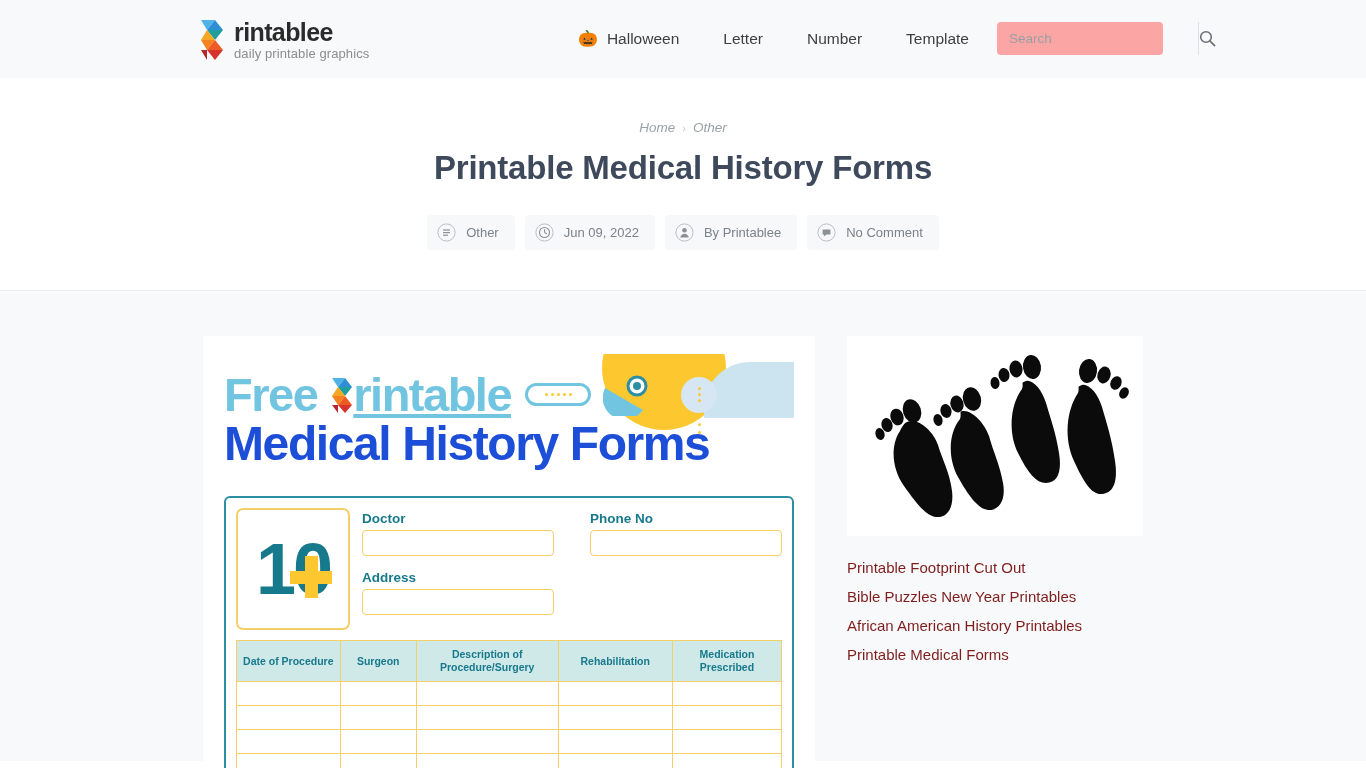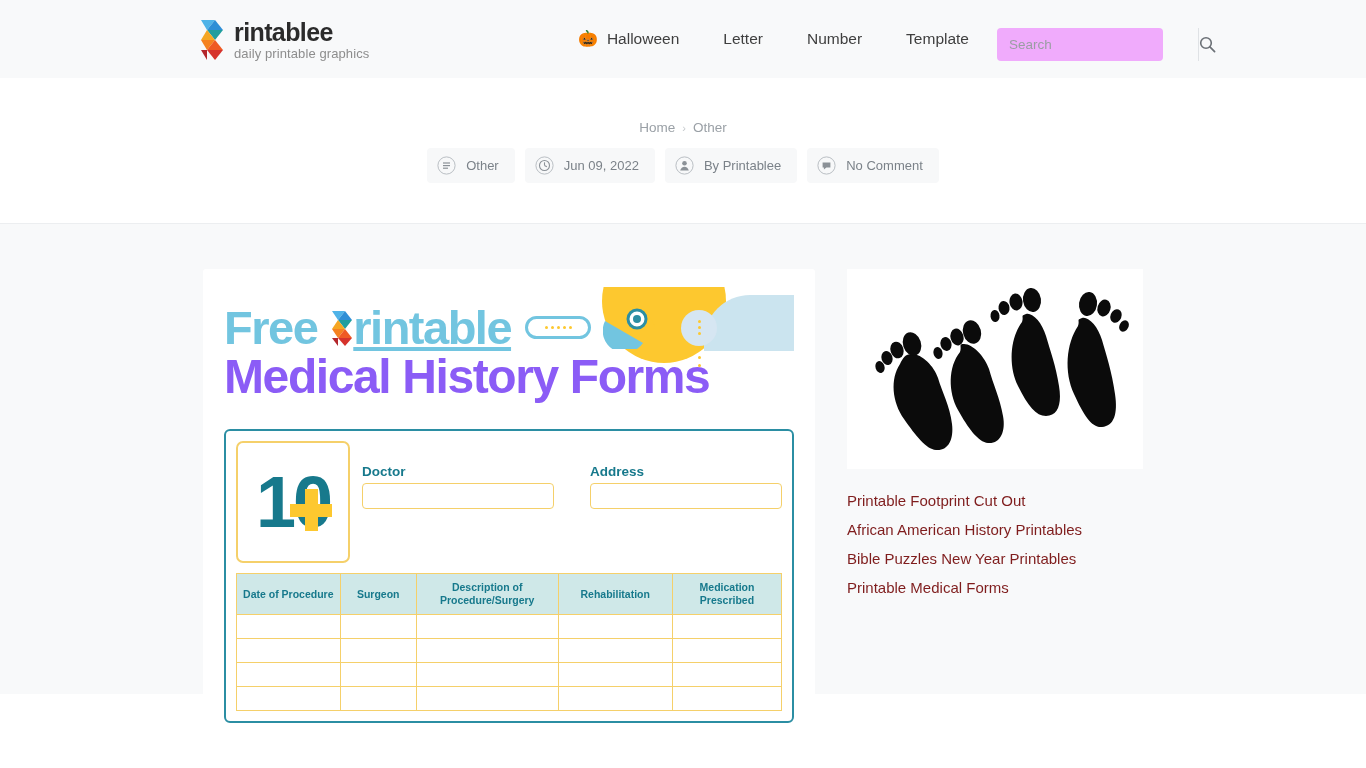--- a/index.html
+++ b/index.html
@@ -75,23 +75,23 @@
     white-space: nowrap;
   }
   .pumpkin-ico {
     font-size: 16px;
     line-height: 1;
     display: inline-block;
   }
 
   .search-box {
     position: absolute;
-    left: 997px; top: 28px;
+    left: 997px; top: 22px;
     width: 166px; height: 33px;
-    background: #f0abfc;
+    background: #fca5a5;
     border-radius: 4px;
     display: flex;
     align-items: flex-start;
   }
   .search-input {
     flex: 1;
     height: 33px;
     border: none;
     outline: none;
     background: transparent;
@@ -120,21 +120,21 @@
   }
   .breadcrumb {
     font-size: 13.5px;
     color: #9aa0a6;
     display: flex;
     justify-content: center;
     align-items: center;
     gap: 7px;
     margin-bottom: 13px;
   }
-  .breadcrumb a { color: #9aa0a6; text-decoration: none; }
+  .breadcrumb a { color: #9aa0a6; text-decoration: none; font-style: italic; }
   .bc-sep { color: #c4c8cc; font-size: 11px; }
 
   .page-title {
     font-size: 33px;
     font-weight: bold;
     color: #3e4a5b;
     letter-spacing: -0.2px;
     line-height: 40px;
     margin-bottom: 27px;
   }
@@ -261,21 +261,21 @@
     display:flex; flex-direction: column;
     align-items:center; justify-content:center; gap: 3px;
   }
   .dc-dot { width:3px; height:3px; border-radius:50%; background:#fdc82f; }
   .dc-tail { position:absolute; top: 38px; left: 17px; display:flex; flex-direction:column; gap:5px;}
   .banner-line2 {
     position: absolute;
     left: 0; top: 64px;
     font-size: 48px;
     font-weight: bold;
-    color: #8b5cf6;
+    color: #1d4ed8;
     letter-spacing: -1.4px;
     line-height: 52px;
     white-space: nowrap;
   }
 
   .form-sheet {
     border: 2px solid #2b8ea3;
     border-radius: 6px;
     padding: 10px;
     margin-top: 8px;
@@ -313,21 +313,20 @@
   .badge-plus::before { left: 15px; top: 0; width: 13px; height: 42px; }
   .badge-plus::after { left: 0; top: 15px; width: 42px; height: 13px; }
 
   .fields-grid {
     flex: 1;
     display: grid;
     grid-template-columns: 1fr 1fr;
     gap: 6px 36px;
     align-content: start;
     padding-top: 2px;
-    margin-top: 20px;
   }
   .field-label {
     font-size: 13.5px;
     font-weight: bold;
     color: #17798c;
     line-height: 18px;
     margin-bottom: 2px;
   }
   .field-input {
     height: 26px;
@@ -442,20 +441,21 @@
 </header>
 
 <section class="title-block">
 
   <div class="breadcrumb">
     <a href="#">Home</a>
     <span class="bc-sep">›</span>
     <a href="#">Other</a>
   </div>
 
+  <h1 class="page-title">Printable Medical History Forms</h1>
 
   <div class="meta-row">
 
     <a class="meta-badge" href="#">
       <svg class="meta-ico" viewBox="0 0 19 19">
         <circle cx="9.5" cy="9.5" r="8.6" fill="none" stroke="#b9bec3" stroke-width="1"></circle>
         <line x1="6" y1="7" x2="13" y2="7" stroke="#8b9197" stroke-width="1.2"></line>
         <line x1="6" y1="9.6" x2="13" y2="9.6" stroke="#8b9197" stroke-width="1.2"></line>
         <line x1="6" y1="12.2" x2="11" y2="12.2" stroke="#8b9197" stroke-width="1.2"></line>
       </svg>
@@ -555,20 +555,24 @@
           <div class="form-top">
 
             <div class="badge-10">
               <span class="badge-10-num">10</span>
               <span class="badge-plus"></span>
             </div>
 
             <div class="fields-grid">
               <div class="field-cell">
                 <span class="field-label">Doctor</span>
+                <input class="field-input" type="text" style="">
+              </div>
+              <div class="field-cell">
+                <span class="field-label">Phone No</span>
                 <input class="field-input" type="text" style="">
               </div>
               <div class="field-cell">
                 <span class="field-label">Address</span>
                 <input class="field-input" type="text" style="">
               </div>
             </div>
 
           </div>
 
@@ -653,20 +657,20 @@
             <ellipse cx="228" cy="30" rx="9" ry="12" transform="rotate(8 228 30)"></ellipse>
             <ellipse cx="244" cy="34" rx="6.5" ry="8.5" transform="rotate(16 244 34)"></ellipse>
             <ellipse cx="256" cy="42" rx="5.5" ry="7" transform="rotate(22 256 42)"></ellipse>
             <ellipse cx="264" cy="52" rx="4.5" ry="6" transform="rotate(28 264 52)"></ellipse>
           </g>
         </svg>
       </a>
 
       <nav class="side-links">
         <a class="side-link" href="#">Printable Footprint Cut Out</a>
+        <a class="side-link" href="#">Bible Puzzles New Year Printables</a>
         <a class="side-link" href="#">African American History Printables</a>
-        <a class="side-link" href="#">Bible Puzzles New Year Printables</a>
         <a class="side-link" href="#">Printable Medical Forms</a>
       </nav>
     </aside>
 
   </div>
 </section>
 
 </body></html>

